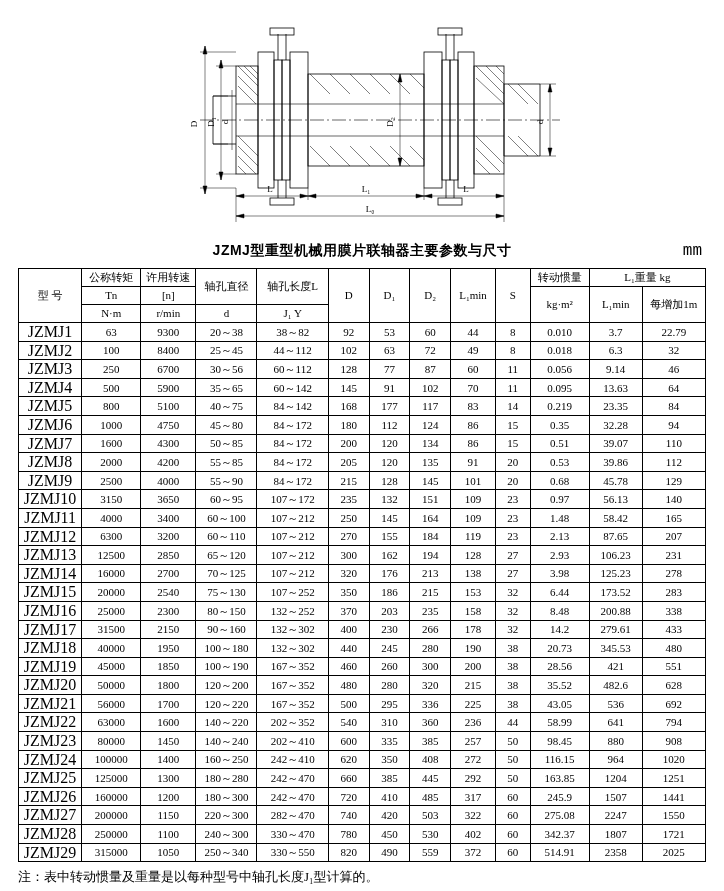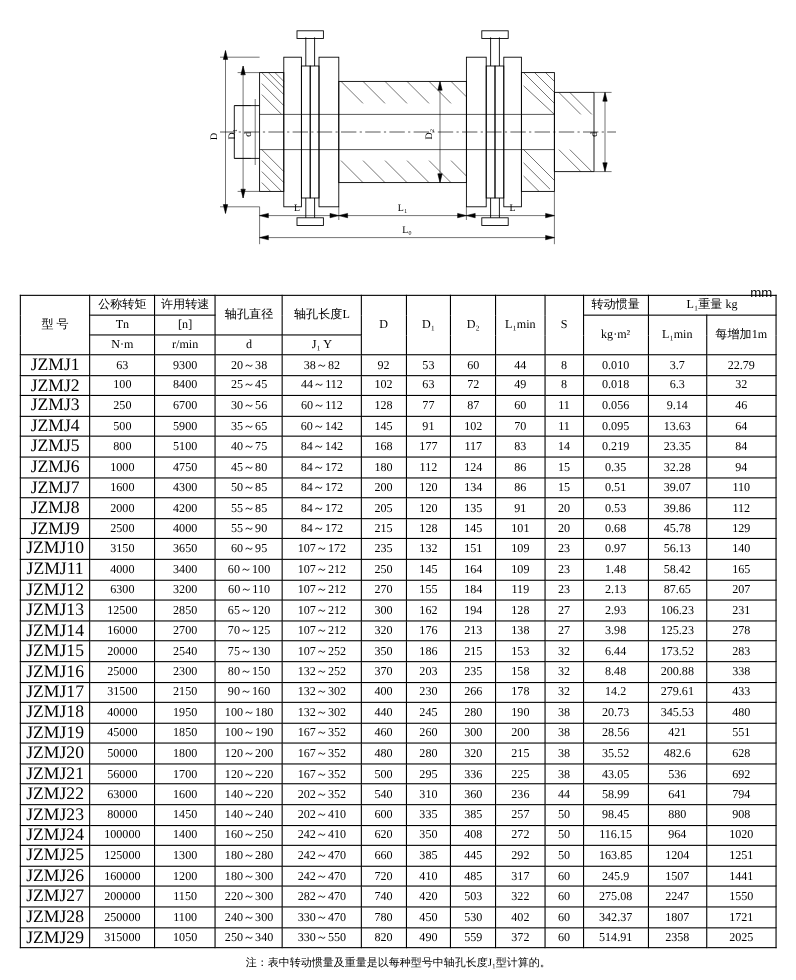--- a/index.html
+++ b/index.html
@@ -43,23 +43,23 @@
     right: 0;
     text-align: center;
     font-family: "Liberation Sans", sans-serif;
     font-size: 14px;
     font-weight: bold;
     letter-spacing: 0.5px;
   }
   .unit-label {
     position: absolute;
     right: 22px;
-    top: 17px;
-    font-family: Liberation Sans, sans-serif;
-    font-size: 12px;
+    top: 0;
+    font-family: Liberation Mono, monospace;
+    font-size: 16px;
   }
 
   
   .table-wrap {
     padding: 0 18px;
   }
   table.spec {
     border-collapse: collapse;
     width: 688px;
     font-size: 11px;
@@ -81,22 +81,22 @@
     font-size: 10px;
   }
   .cell-model {
     font-size: 16px;
   }
   td.num {
     font-size: 11px;
   }
   .note {
     margin-top: 6px;
-    text-align: center;
-    font-size: 10px;
+    text-align: left;
+    font-size: 13px;
   }
 
   
   col.c-model { width: 62px; }
   col.c-tn    { width: 58px; }
   col.c-n     { width: 54px; }
   col.c-dia   { width: 60px; }
   col.c-len   { width: 70px; }
   col.c-D     { width: 40px; }
   col.c-D1    { width: 40px; }
@@ -256,20 +256,21 @@
         <text x="543" y="122" text-anchor="middle" transform="rotate(-90 543 122)">d</text>
         <text x="270" y="192" text-anchor="middle">L</text>
         <text x="366" y="192" text-anchor="middle">L₁</text>
         <text x="466" y="192" text-anchor="middle">L</text>
         <text x="370" y="212" text-anchor="middle">L₀</text>
       </g>
     </svg>
   </div>
 
   <div class="title-row">
+    <div class="doc-title">JZMJ型重型机械用膜片联轴器主要参数与尺寸</div>
     <div class="unit-label">mm</div>
   </div>
 
   <div class="table-wrap">
     <table class="spec">
       <colgroup>
         <col class="c-model">
           <col class="c-tn">
           <col class="c-n">
           <col class="c-dia">

